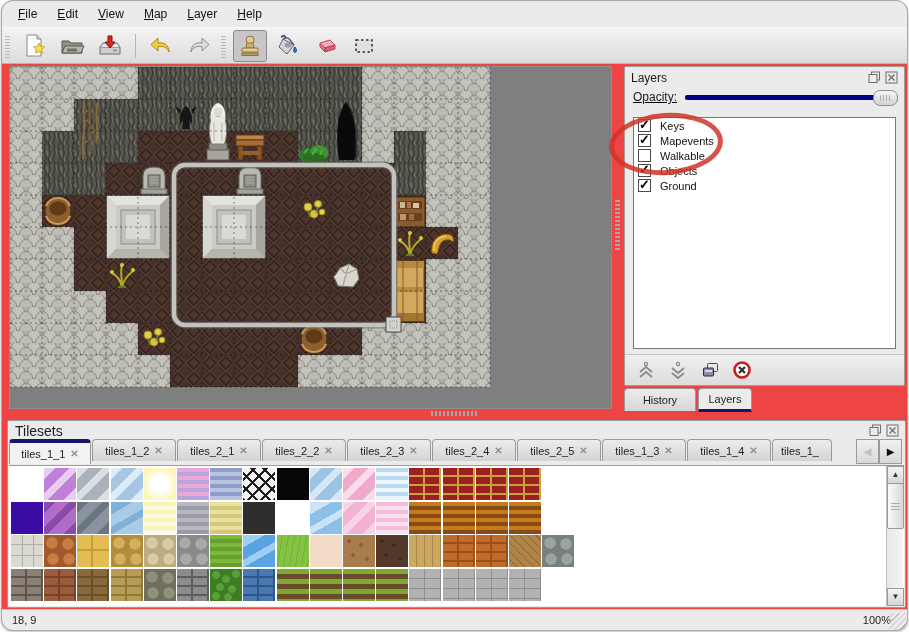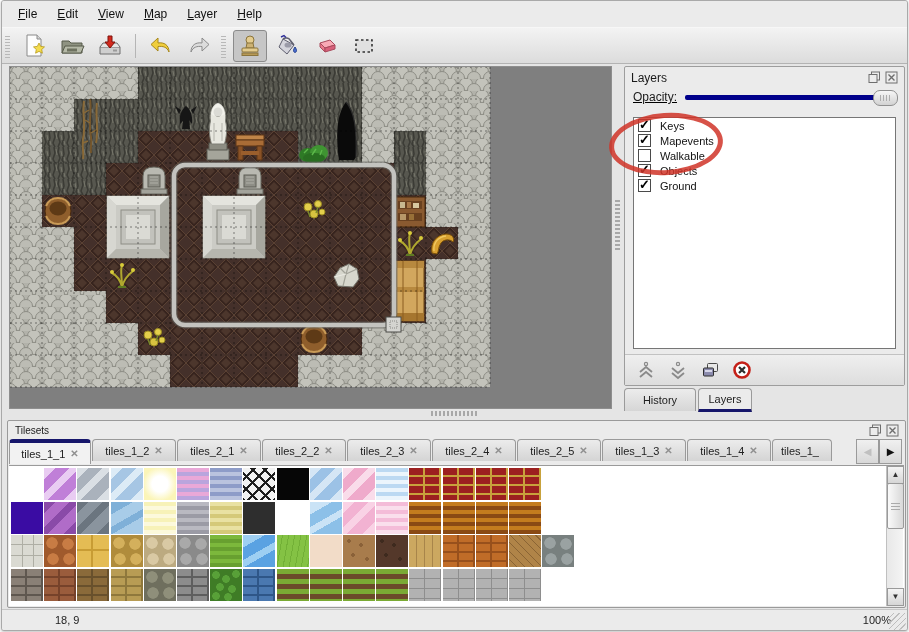--- a/index.html
+++ b/index.html
@@ -1,17 +1,17 @@
 <!DOCTYPE html>
 <html><head>
 <meta charset="utf-8">
 <style>
   html,body{margin:0;padding:0;}
   body{width:909px;height:632px;background:#fdfdfd;font-family:"Liberation Sans",sans-serif;position:relative;overflow:hidden;-webkit-font-smoothing:antialiased;}
-  #window{position:absolute;left:1px;top:0;width:905px;height:629px;border:1px solid #a9a9a9;border-radius:3px;background:#e5e5e5;overflow:hidden;box-shadow:0 1px 3px rgba(0,0,0,.25);}
+  #window{position:absolute;left:1px;top:0;width:905px;height:629px;border:1px solid #a9a9a9;border-radius:12px;background:#ef4444;overflow:hidden;box-shadow:0 1px 3px rgba(0,0,0,.25);}
   
   .menubar{height:26px;display:flex;align-items:center;padding-left:6px;background:#ebebeb;}
   .menu-item{font-size:12px;color:#111;padding:3px 10px;cursor:default;}
   .menu-item u{text-decoration:underline;}
   
   .toolbar{height:35px;display:flex;align-items:center;background:linear-gradient(#f3f3f3,#dcdcdc);border-top:1px solid #f7f7f7;border-bottom:1px solid #b3b3b3;}
   .tgrip{width:5px;height:24px;margin:0 5px 0 3px;background:repeating-linear-gradient(0deg,#b8b8b8 0 1px,transparent 1px 3px);}
   .tbtn{width:32px;height:30px;display:flex;align-items:center;justify-content:center;margin:0 2px;border:1px solid transparent;border-radius:3px;}
   .tbtn.active{background:#c6c6c6;border:1px solid #8b8b8b;}
   .tsep{width:1px;height:24px;background:#b5b5b5;margin:0 6px;}
@@ -39,40 +39,40 @@
   .layer-label{margin-left:9px;}
   .dock-buttons{position:absolute;left:0;right:0;bottom:0;height:30px;border-top:1px solid #c2c2c2;background:linear-gradient(#efefef,#dddddd);display:flex;align-items:center;padding-left:8px;}
   .dock-btn{width:26px;height:24px;display:flex;align-items:center;justify-content:center;margin-right:6px;}
   .dock-tabs{position:absolute;left:622px;top:387px;height:24px;display:flex;text-align:center;}
   .dtab{min-width:54px;padding:0 8px;height:22px;display:flex;align-items:center;justify-content:center;font-size:11px;color:#222;border:1px solid #9a9a9a;border-bottom:none;border-radius:4px 4px 0 0;background:linear-gradient(#ececec,#d6d6d6);margin-right:2px;}
   .dtab.active{background:#ebebeb;height:24px;border-bottom:3px solid #16166b;box-sizing:border-box;}
   
   .annotation{position:absolute;left:607px;top:112px;width:104px;height:52px;border:5px solid rgba(208,52,40,.85);border-radius:50%;transform:rotate(-4deg);pointer-events:none;z-index:50;}
   
   .ts-panel{position:absolute;left:5px;top:419px;width:899px;height:188px;border:1px solid #9a9a9a;border-radius:2px;background:#ebebeb;box-sizing:border-box;}
-  .ts-title{height:17px;display:flex;align-items:center;padding:1px 6px 0 7px;font-size:10px;color:#1a1a1a;}
+  .ts-title{height:17px;display:flex;align-items:center;padding:1px 6px 0 7px;font-size:14px;color:#1a1a1a;}
   .ts-tabbar{position:relative;height:26px;display:flex;align-items:flex-start;padding-left:1px;}
   .ts-tab{width:82px;height:21px;flex:none;display:flex;align-items:center;justify-content:center;font-size:11px;color:#222;border:1px solid #9a9a9a;border-bottom:none;border-radius:4px 4px 0 0;background:linear-gradient(#ececec,#d4d4d4);margin-right:1px;overflow:hidden;}
   .ts-tab.active{height:25px;background:#f2f2f2;border-top:4px solid #16166b;box-sizing:border-box;}
   .ts-tab .x{margin-left:5px;color:#8f8f8f;font-size:10px;font-weight:bold;}
   .ts-tab.clipped{width:50px;justify-content:flex-start;padding-left:8px;}
   .ts-scroll{position:absolute;right:3px;bottom:1px;display:flex;}
   .ts-arrow{width:21px;height:23px;border:1px solid #9a9a9a;background:linear-gradient(#f0f0f0,#d8d8d8);display:flex;align-items:center;justify-content:center;font-size:10px;}
   .ts-arrow.disabled{color:#c0c0c0;}
   .ts-arrow.on{color:#111;}
   .ts-content{position:absolute;left:1px;right:1px;top:44px;bottom:1px;background:#fff;border-top:1px solid #9a9a9a;overflow:hidden;}
   .tile{position:absolute;width:32px;height:32px;}
   
   .vsb{position:absolute;right:1px;top:0;bottom:0;width:16px;background:linear-gradient(90deg,#e8e8e8,#f4f4f4);border-left:1px solid #c0c0c0;}
   .vsb .btn{position:absolute;left:0;width:15px;height:16px;border:1px solid #9a9a9a;background:linear-gradient(#f4f4f4,#d6d6d6);font-size:8px;text-align:center;line-height:15px;color:#333;}
   .vsb .thumb{position:absolute;left:0;top:17px;width:15px;height:44px;border:1px solid #9a9a9a;border-radius:2px;background:linear-gradient(90deg,#fafafa,#d8d8d8);}
   .vsb .thumb:after{content:"";position:absolute;left:3px;top:18px;width:9px;height:8px;background:repeating-linear-gradient(0deg,#aaa 0 1px,transparent 1px 3px);}
   
   .statusbar{position:absolute;left:0;right:0;top:608px;height:21px;border-top:1px solid #c6c6c6;background:#ebebeb;font-size:11px;color:#222;}
-  .coords{position:absolute;left:10px;top:4px;margin-left:43px;}
+  .coords{position:absolute;left:10px;top:4px;}
   .zoom{position:absolute;right:16px;top:4px;}
   .grip-corner{position:absolute;right:1px;bottom:1px;width:17px;height:17px;background:repeating-linear-gradient(135deg,transparent 0 3px,#bdbdbd 3px 4px);border-bottom-right-radius:8px;}
 </style>
 </head>
 <body>
 
 <div id="window">
 
   <div class="menubar">
       <div class="menu-item"><u>F</u>ile</div>

